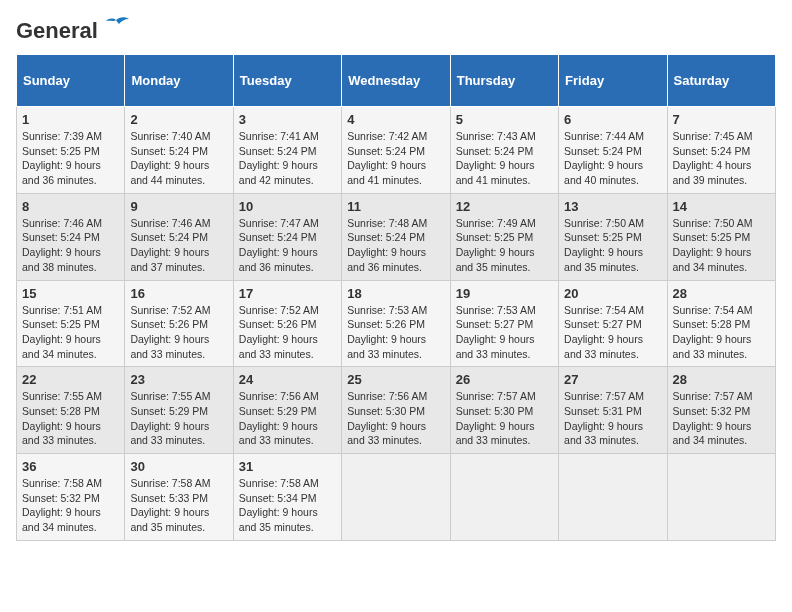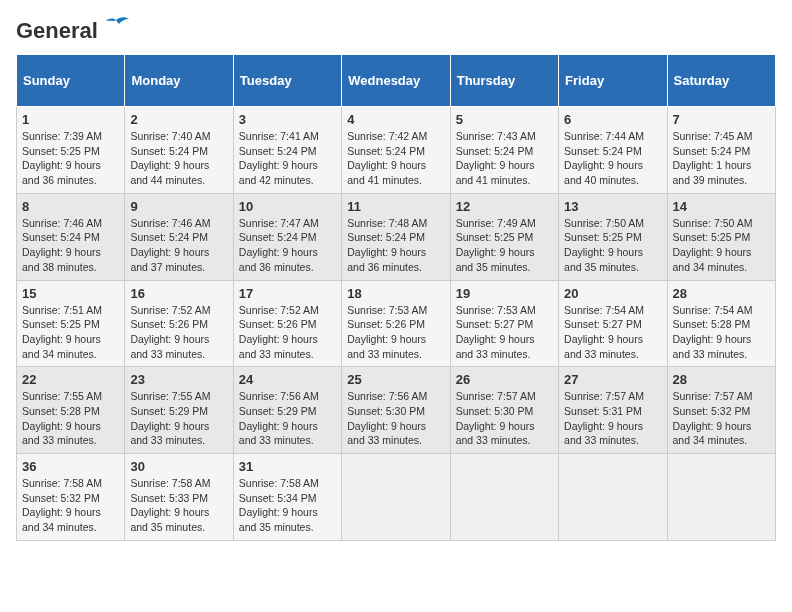--- a/index.html
+++ b/index.html
@@ -148,21 +148,21 @@
         <td>
         <span class="day-num">6</span>
         <span class="day-detail">Sunrise: 7:44 AM</span><br>
         <span class="day-detail">Sunset: 5:24 PM</span><br>
         <span class="day-detail">Daylight: 9 hours and 40 minutes.</span>
       </td>
         <td>
         <span class="day-num">7</span>
         <span class="day-detail">Sunrise: 7:45 AM</span><br>
         <span class="day-detail">Sunset: 5:24 PM</span><br>
-        <span class="day-detail">Daylight: 1 hours and 39 minutes.</span>
+        <span class="day-detail">Daylight: 4 hours and 39 minutes.</span>
       </td>
       </tr>
       <tr>
         <td>
         <span class="day-num">8</span>
         <span class="day-detail">Sunrise: 7:46 AM</span><br>
         <span class="day-detail">Sunset: 5:24 PM</span><br>
         <span class="day-detail">Daylight: 9 hours and 38 minutes.</span>
       </td>
         <td>

